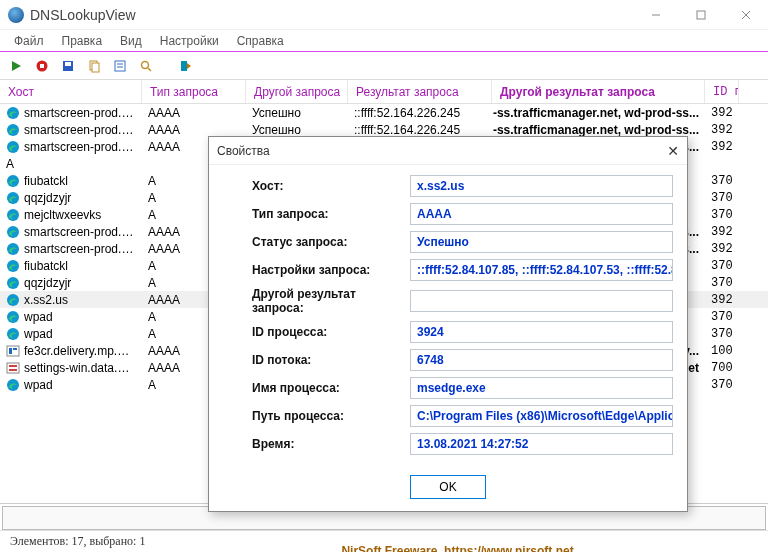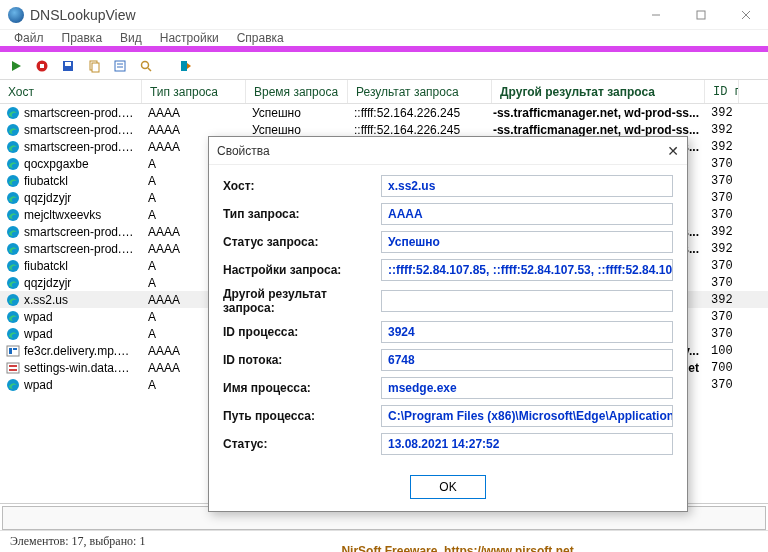--- a/index.html
+++ b/index.html
@@ -8,30 +8,30 @@
     
     .titlebar { height: 30px; display: flex; align-items: center; justify-content: space-between; padding: 0 0 0 8px; background: #fff; border-bottom: 1px solid #f0f0f0; }
     .titlebar-left { display: flex; align-items: center; gap: 6px; }
     .app-icon { width: 16px; height: 16px; border-radius: 50%; background: radial-gradient(circle at 40% 35%, #6ab5e8 0%, #2a6aa8 70%, #103a60 100%); }
     .title-text { color: #444; font-size: 14px; }
     .win-controls { display: flex; }
     .win-btn { width: 45px; height: 30px; display: flex; align-items: center; justify-content: center; color: #888; font-family: "Segoe MDL2 Assets", sans-serif; }
     .win-btn svg { stroke: #888; fill: none; }
 
     
-    .menubar { height: 22px; display: flex; align-items: center; padding: 0 6px; gap: 2px; color: #555; border-bottom: 6px solid #d946ef; }
+    .menubar { height: 22px; display: flex; align-items: center; padding: 0 6px; gap: 2px; color: #555; border-bottom: 1px solid #d946ef; }
     .menuitem { padding: 2px 8px; }
 
     
     .toolbar { height: 28px; display: flex; align-items: center; padding: 2px 6px; gap: 6px; border-bottom: 1px solid #dcdcdc; }
     .tbtn { width: 20px; height: 20px; display: flex; align-items: center; justify-content: center; }
 
     
     .table-wrap { height: 424px; overflow: hidden; border-bottom: 1px solid #ccc; position: relative; }
-    .thead { display: flex; background: #fff; border-bottom: 1px solid #e0e0e0; height: 24px; align-items: flex-end; font-size: 12px; color: #14532d; }
+    .thead { display: flex; background: #fff; border-bottom: 1px solid #e0e0e0; height: 24px; align-items: flex-end; font-size: 12px; color: #a21caf; }
     .th { padding: 0 8px; border-right: 1px solid #e8e8e8; white-space: nowrap; overflow: hidden; text-overflow: ellipsis; height: 100%; display: flex; align-items: center; }
     .col-host { width: 142px; }
     .col-type { width: 104px; }
     .col-status { width: 102px; }
     .col-result { width: 144px; }
     .col-other { width: 213px; font-weight: bold; }
     .col-id { width: 34px; font-family: Liberation Mono, monospace; }
 
     .tbody { }
     .trow { display: flex; height: 17px; align-items: center; font-size: 12px; }
@@ -44,21 +44,21 @@
     .statusbar { height: 22px; display: flex; align-items: center; padding: 0 4px; font-size: 12px; color: #333; border-top: 1px solid #e0e0e0; }
     .status-cell { padding: 0 6px; font-family: Liberation Serif, serif; }
     .status-link { color: #a16207; font-weight: bold; margin-left: 190px; margin-top: 19px; }
 
     
     .dialog { position: absolute; left: 208px; top: 136px; width: 480px; background: #fff; border: 1px solid #888; box-shadow: 3px 3px 10px rgba(0,0,0,0.25); }
     .dlg-title { height: 28px; display: flex; align-items: center; justify-content: space-between; padding: 4px 8px; border-bottom: 1px solid #eee; font-size: 12px; color: #333; }
     .dlg-close { font-size: 14px; color: #333; }
     .dlg-body { padding: 10px 14px 6px 14px; }
     .dlg-row { display: flex; align-items: center; margin-bottom: 6px; }
-    .dlg-label { width: 158px; font-weight: bold; font-size: 12px; color: #111; }
+    .dlg-label { width: 158px; font-weight: bold; font-size: 12px; color: #111; margin-left: 29px; }
     .dlg-input { flex: 1; height: 22px; border: 1px solid #bfc7d0; background: #fff; padding: 0 6px; color: #0033cc; font-weight: bold; font-size: 12px; display: flex; align-items: center; white-space: nowrap; overflow: hidden; text-overflow: ellipsis; }
     .dlg-footer { display: flex; justify-content: center; padding: 8px 14px 12px; }
     .dlg-btn { width: 76px; height: 24px; border: 1px solid #0078d7; background: #fff; color: #000; display: flex; align-items: center; justify-content: center; font-size: 12px; }
 
     .ellip { overflow: hidden; text-overflow: ellipsis; white-space: nowrap; max-width: 100%; }
   </style>
 </head>
 <body>
 
 <div class="titlebar">
@@ -137,21 +137,21 @@
         <rect x="2" y="2" width="6" height="10" fill="#0090b0"></rect>
         <path d="M8 4 L12 7 L8 10 Z" fill="#d07000"></path>
       </svg>
     </div>
 </div>
 
 <div class="table-wrap">
   <div class="thead">
     <div class="th col-host">Хост</div>
     <div class="th col-type">Тип запроса</div>
-    <div class="th col-status">Время запроса</div>
+    <div class="th col-status">Другой запроса</div>
     <div class="th col-result">Результат запроса</div>
     <div class="th col-other">Другой результат запроса</div>
     <div class="th col-id">ID п</div>
   </div>
   <div class="tbody" id="tbody">
       <div class="trow">
         <div class="td col-host">
           <span class="row-icon"><svg width="14" height="14">
               <circle cx="7" cy="7" r="6" fill="#0f97cf"></circle>
               <path d="M3 8 Q7 3 11 7 Q8 6 6 8 Q5 10 7 11 Q3 11 3 8 Z" fill="#34c481"></path>
@@ -186,27 +186,20 @@
             </svg></span>
           <span class="ellip">smartscreen-prod.mic...</span>
         </div>
         <div class="td col-type">AAAA</div>
         <div class="td col-status"></div>
         <div class="td col-result"></div>
         <div class="td col-other" style="justify-content:flex-end;text-align:right;">et, wd-prod-ss...</div>
         <div class="td col-id">392</div>
       </div>
       <div class="trow">
-        <div class="td col-host">
-          <span class="row-icon"><svg width="14" height="14">
-              <circle cx="7" cy="7" r="6" fill="#0f97cf"></circle>
-              <path d="M3 8 Q7 3 11 7 Q8 6 6 8 Q5 10 7 11 Q3 11 3 8 Z" fill="#34c481"></path>
-            </svg></span>
-          <span class="ellip">qocxpgaxbe</span>
-        </div>
         <div class="td col-type">A</div>
         <div class="td col-status"></div>
         <div class="td col-result"></div>
         <div class="td col-other" style="justify-content:flex-end;text-align:right;"></div>
         <div class="td col-id">370</div>
       </div>
       <div class="trow">
         <div class="td col-host">
           <span class="row-icon"><svg width="14" height="14">
               <circle cx="7" cy="7" r="6" fill="#0f97cf"></circle>
@@ -435,20 +428,20 @@
       </div>
       <div class="dlg-row">
         <div class="dlg-label">Имя процесса:</div>
         <div class="dlg-input">msedge.exe</div>
       </div>
       <div class="dlg-row">
         <div class="dlg-label">Путь процесса:</div>
         <div class="dlg-input">C:\Program Files (x86)\Microsoft\Edge\Application\m</div>
       </div>
       <div class="dlg-row">
-        <div class="dlg-label">Статус:</div>
+        <div class="dlg-label">Время:</div>
         <div class="dlg-input">13.08.2021 14:27:52</div>
       </div>
     </div>
   <div class="dlg-footer">
     <div class="dlg-btn">OK</div>
   </div>
 </div>
 
 </body></html>

